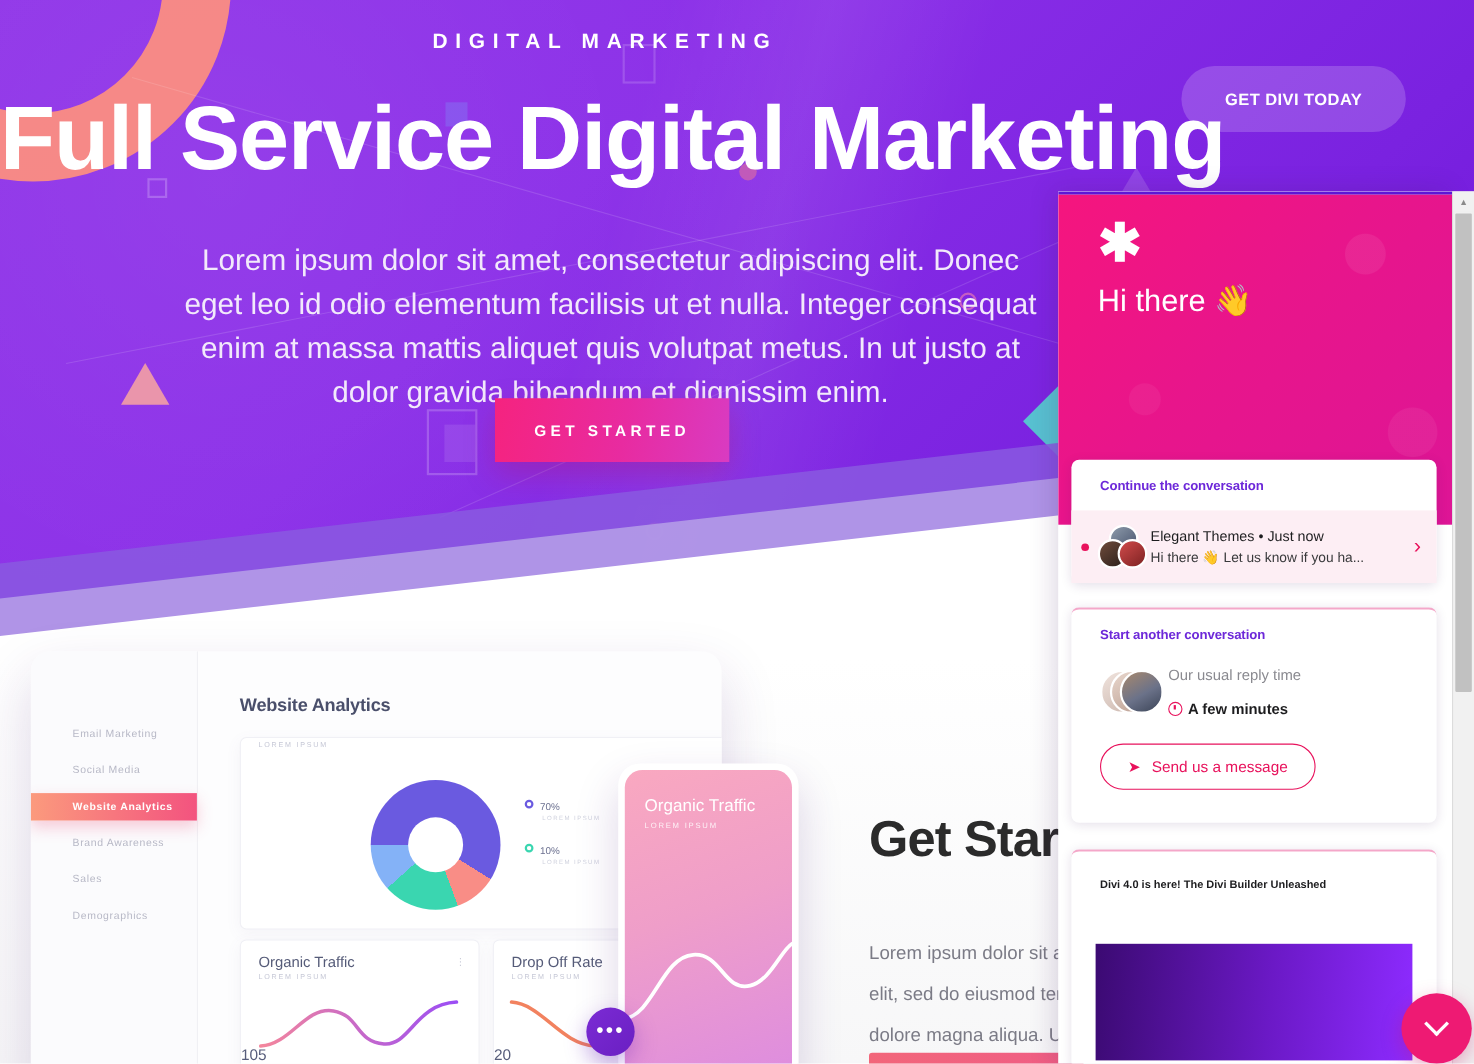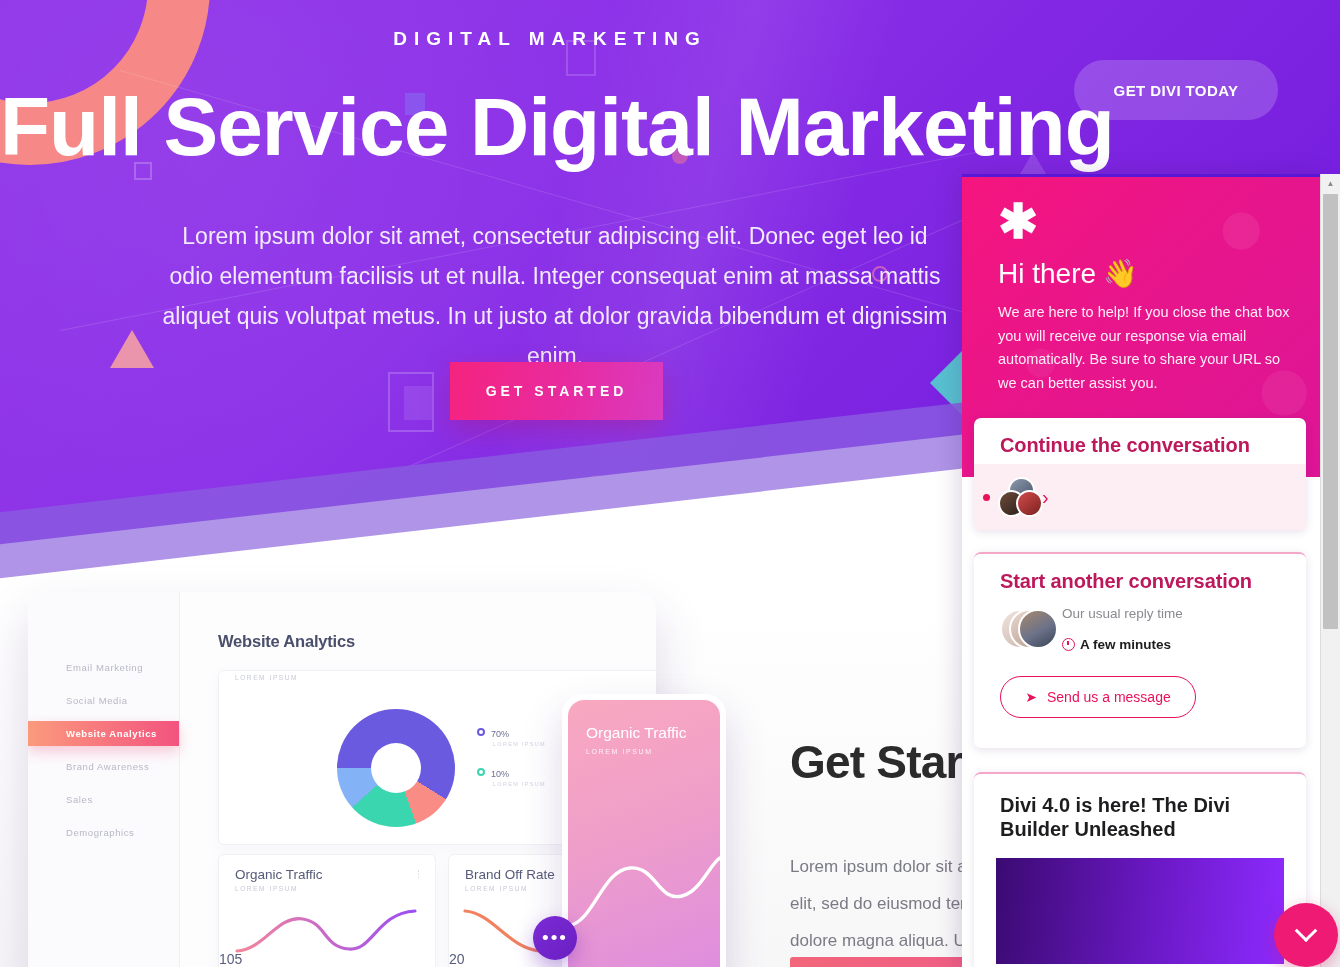--- a/index.html
+++ b/index.html
@@ -99,21 +99,21 @@
     font-weight: bold;
     letter-spacing: -1px;
     white-space: nowrap;
   }
   .hero-body {
     position: absolute;
     left: 160px; top: 216px;
     width: 790px;
     text-align: center;
     color: #f2e9fb;
-    font-size: 23px;
+    font-size: 27px;
     line-height: 40px;
   }
   .btn-started {
     position: absolute;
     left: 450px; top: 362px;
     width: 213px; height: 58px;
     background: linear-gradient(100deg, #f5237f 0%, #e82ba0 55%, #d93bc2 100%);
     color: #fff;
     font-size: 14px;
     font-weight: bold;
@@ -329,21 +329,21 @@
   .card {
     position: absolute;
     left: 12px; width: 332px;
     background: #fff;
     border-radius: 7px;
     box-shadow: 0 2px 10px rgba(60,20,90,0.13);
     border-top: 2px solid #f4a7c9;
   }
   .card-continue { top: 244px; height: 112px; border-top: none; }
   .card-heading {
-    font-size: 20px; font-weight: bold; color: #be185d;
+    font-size: 12px; font-weight: bold; color: #6d28d9;
     padding: 16px 0 0 26px; letter-spacing: -.1px;
   }
   .conv-row {
     position: absolute; left: 0; top: 46px;
     width: 332px; height: 66px;
     background: #fdeef4;
     display: flex; align-items: center;
     cursor: pointer;
   }
   .unread-dot {
@@ -390,21 +390,21 @@
     width: 196px; height: 42px;
     border: 1.6px solid #e8125c; border-radius: 21px;
     color: #e8125c; font-size: 14px;
     display: flex; align-items: center; justify-content: center;
     cursor: pointer;
   }
   .send-ico { margin-right: 10px; font-size: 14px; }
 
   .card-news { top: 598px; height: 200px; }
   .news-title {
-    font-size: 20px; line-height: 24px; color: #1d1d1f; font-weight: bold;
+    font-size: 10px; line-height: 24px; color: #1d1d1f; font-weight: bold;
     padding: 19px 26px 0 26px;
   }
   .news-img {
     position: absolute; left: 22px; top: 84px;
     width: 288px; height: 106px;
     background: linear-gradient(95deg,#3b0a72 0%, #6b19c6 55%, #8d2bff 100%);
   }
 
   
   .sbar {
@@ -529,21 +529,21 @@
                 <stop offset="1" stop-color="#9b4df5"></stop>
               </linearGradient>
             </defs>
           <path d="M18 54 C 46 52, 58 18, 84 22 C 108 26, 104 50, 130 52 C 154 54, 158 16, 196 14" fill="none" stroke="url(#g1)" stroke-width="3.2" stroke-linecap="round"></path>
         </svg>
         <div class="p-big">105</div>
 
       </div>
 
       <div class="panel panel-drop">
-        <div class="p-head">Brand Off Rate</div>
+        <div class="p-head">Drop Off Rate</div>
         <div class="p-sub">LOREM IPSUM</div>
         <div class="p-dots">⋮</div>
         <svg width="218" height="62" style="position:absolute;left:0;top:42px">
           <path d="M16 14 C 44 16, 60 52, 92 54 C 122 56, 134 20, 168 18 C 186 17, 194 22, 202 26" fill="none" stroke="#f2825f" stroke-width="3.2" stroke-linecap="round"></path>
         </svg>
         <div class="p-big">20</div>
 
       </div>
 
     </div>
@@ -565,31 +565,34 @@
   <h2 class="cta-title">Get Started Free!</h2>
   <p class="cta-body">Lorem ipsum dolor sit amet, consectetur adipiscing elit, sed do eiusmod tempor incididunt ut labore et dolore magna aliqua. Ut enim ad minim veniam.</p>
   <div class="cta-btn">SIGN UP NOW</div>
 
   <aside class="chat">
     <div class="chat-border-top"></div>
 
     <div class="chat-header">
       <div class="chat-logo">✱</div>
       <div class="chat-hi">Hi there 👋</div>
-      <div class="chat-intro">We are here to help! If you close the chat box you will receive our response via email automatically. Be sure to share your URL so we can better assist you.</div>
     </div>
 
     <div class="card card-continue">
       <div class="card-heading">Continue the conversation</div>
       <div class="conv-row">
         <div class="unread-dot"></div>
         <div class="avatars">
           <div class="av av1"></div>
           <div class="av av2"></div>
           <div class="av av3"></div>
+        </div>
+        <div class="conv-text">
+          <div class="conv-name">Elegant Themes • Just now</div>
+          <div class="conv-snip">Hi there 👋  Let us know if you ha...</div>
         </div>
         <div class="conv-arrow">›</div>
       </div>
     </div>
 
     <div class="card card-start">
       <div class="card-heading">Start another conversation</div>
       <div class="reply-row">
         <div class="reply-avs">
           <div class="ra ra1"></div>

